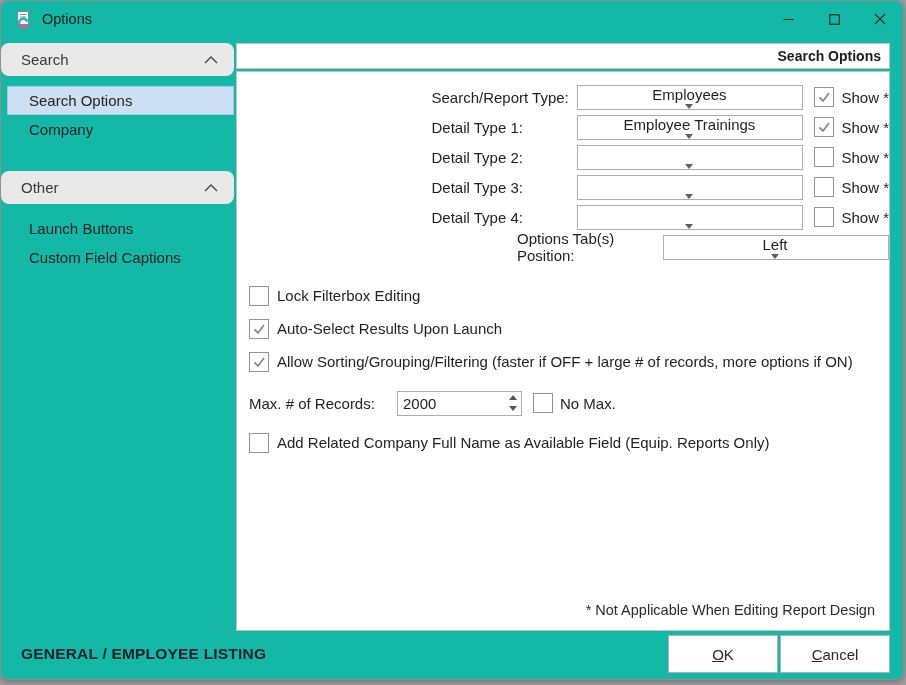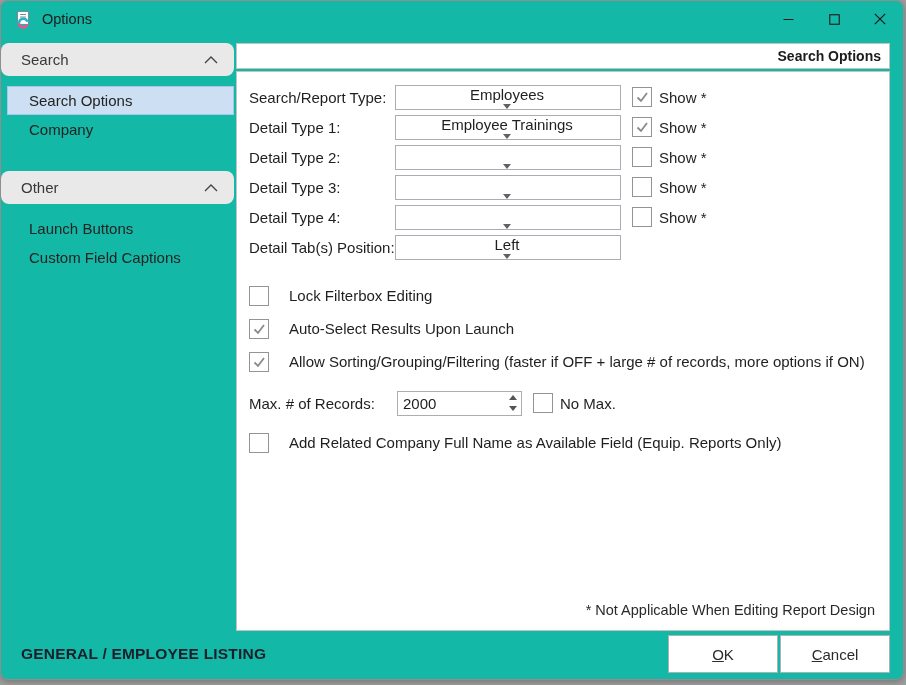--- a/index.html
+++ b/index.html
@@ -51,42 +51,42 @@
   .content-header {
     flex: 0 0 auto; height: 26px; border: 1px solid #c3c3c3; background: #fff;
     display: flex; align-items: center; justify-content: flex-end;
     padding-right: 8px; font-size: 14px; font-weight: bold; color: #1b1b1b;
     margin-bottom: 2px;
   }
   .panel {
     flex: 1 1 auto; border: 1px solid #c3c3c3; background: #fff;
     position: relative; padding: 10px 0 0 12px; min-height: 0;
   }
-  .form-row { height: 30px; display: flex; align-items: center; }
+  .form-row { height: 30px; display: flex; align-items: center; justify-content: flex-end; }
   .form-label { width: 146px; flex: 0 0 auto; font-size: 15px; color: #1f1f1f; }
   .dropdown {
     width: 226px; height: 25px; border: 1px solid #abadb3; background: #fff;
     display: flex; align-items: center; padding: 0 7px 0 5px; cursor: default; flex-direction: column;
   }
   .dropdown .dd-value { font-size: 15px; color: #1f1f1f; flex: 1 1 auto; white-space: nowrap; overflow: hidden; }
   .caret-down {
     width: 0; height: 0; flex: 0 0 auto;
     border-left: 4px solid transparent; border-right: 4px solid transparent;
     border-top: 5px solid #616161;
   }
   .checkbox {
     width: 20px; height: 20px; border: 1px solid #949494; background: #fff;
     display: flex; align-items: center; justify-content: center; flex: 0 0 auto; cursor: default;
   }
   .checkbox svg { visibility: hidden; }
   .checkbox.checked svg { visibility: visible; }
   .show-group { display: flex; align-items: center; margin-left: 11px; }
   .show-label { margin-left: 7px; font-size: 15px; color: #1f1f1f; }
   .cb-row { display: flex; align-items: center; height: 33px; }
-  .cb-row .cb-label { margin-left: 20px; font-size: 15px; color: #1f1f1f; }
+  .cb-row .cb-label { margin-left: 8px; font-size: 15px; color: #1f1f1f; }
   .section-gap { height: 17px; }
   .max-row { display: flex; align-items: center; height: 38px; margin-top: 6px; }
   .max-label { width: 148px; flex: 0 0 auto; font-size: 15px; color: #1f1f1f; }
   .spinner { width: 125px; height: 25px; border: 1px solid #abadb3; display: flex; }
   .spinner input {
     border: none; outline: none; flex: 1 1 auto; min-width: 0;
     font-family: "Liberation Sans", sans-serif; font-size: 15px; color: #1f1f1f; padding-left: 5px;
   }
   .spin-btns { width: 17px; flex: 0 0 auto; display: flex; flex-direction: column; }
   .spin-btn { flex: 1 1 auto; display: flex; align-items: center; justify-content: center; cursor: default; }
@@ -258,21 +258,21 @@
             <div class="checkbox">
               <svg width="14" height="14" viewBox="0 0 14 14">
                   <polyline points="2.5,7.5 6,11 12,3" fill="none" stroke="#8a8a8a" stroke-width="1.8"></polyline>
                 </svg>
             </div>
             <span class="show-label">Show *</span>
           </div>
         </div>
 
         <div class="form-row">
-          <span class="form-label">Detail Tab(s) Position:</span>
+          <span class="form-label">Options Tab(s) Position:</span>
           <div class="dropdown">
             <span class="dd-value">Left</span>
             <span class="caret-down"></span>
           </div>
         </div>
 
         <div class="section-gap"></div>
 
         <div class="cb-row">
           <div class="checkbox">

